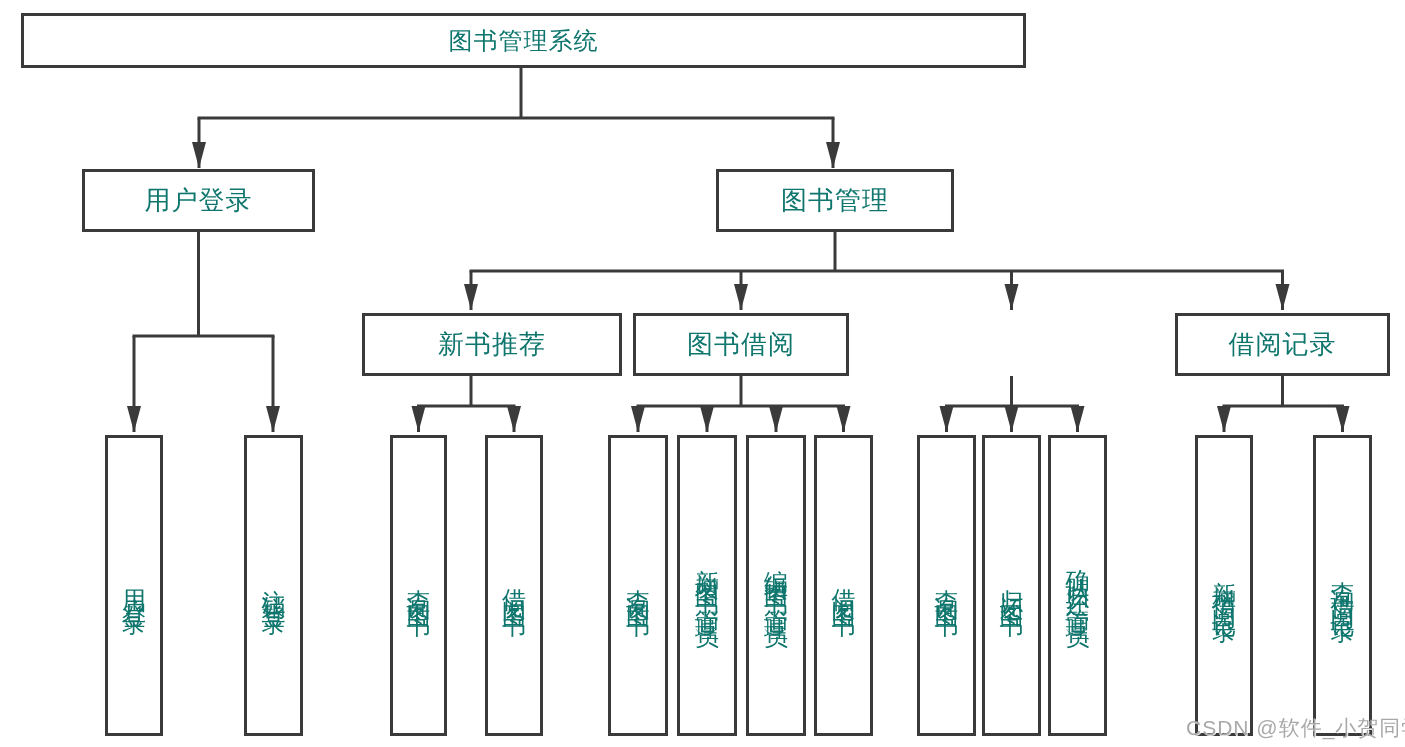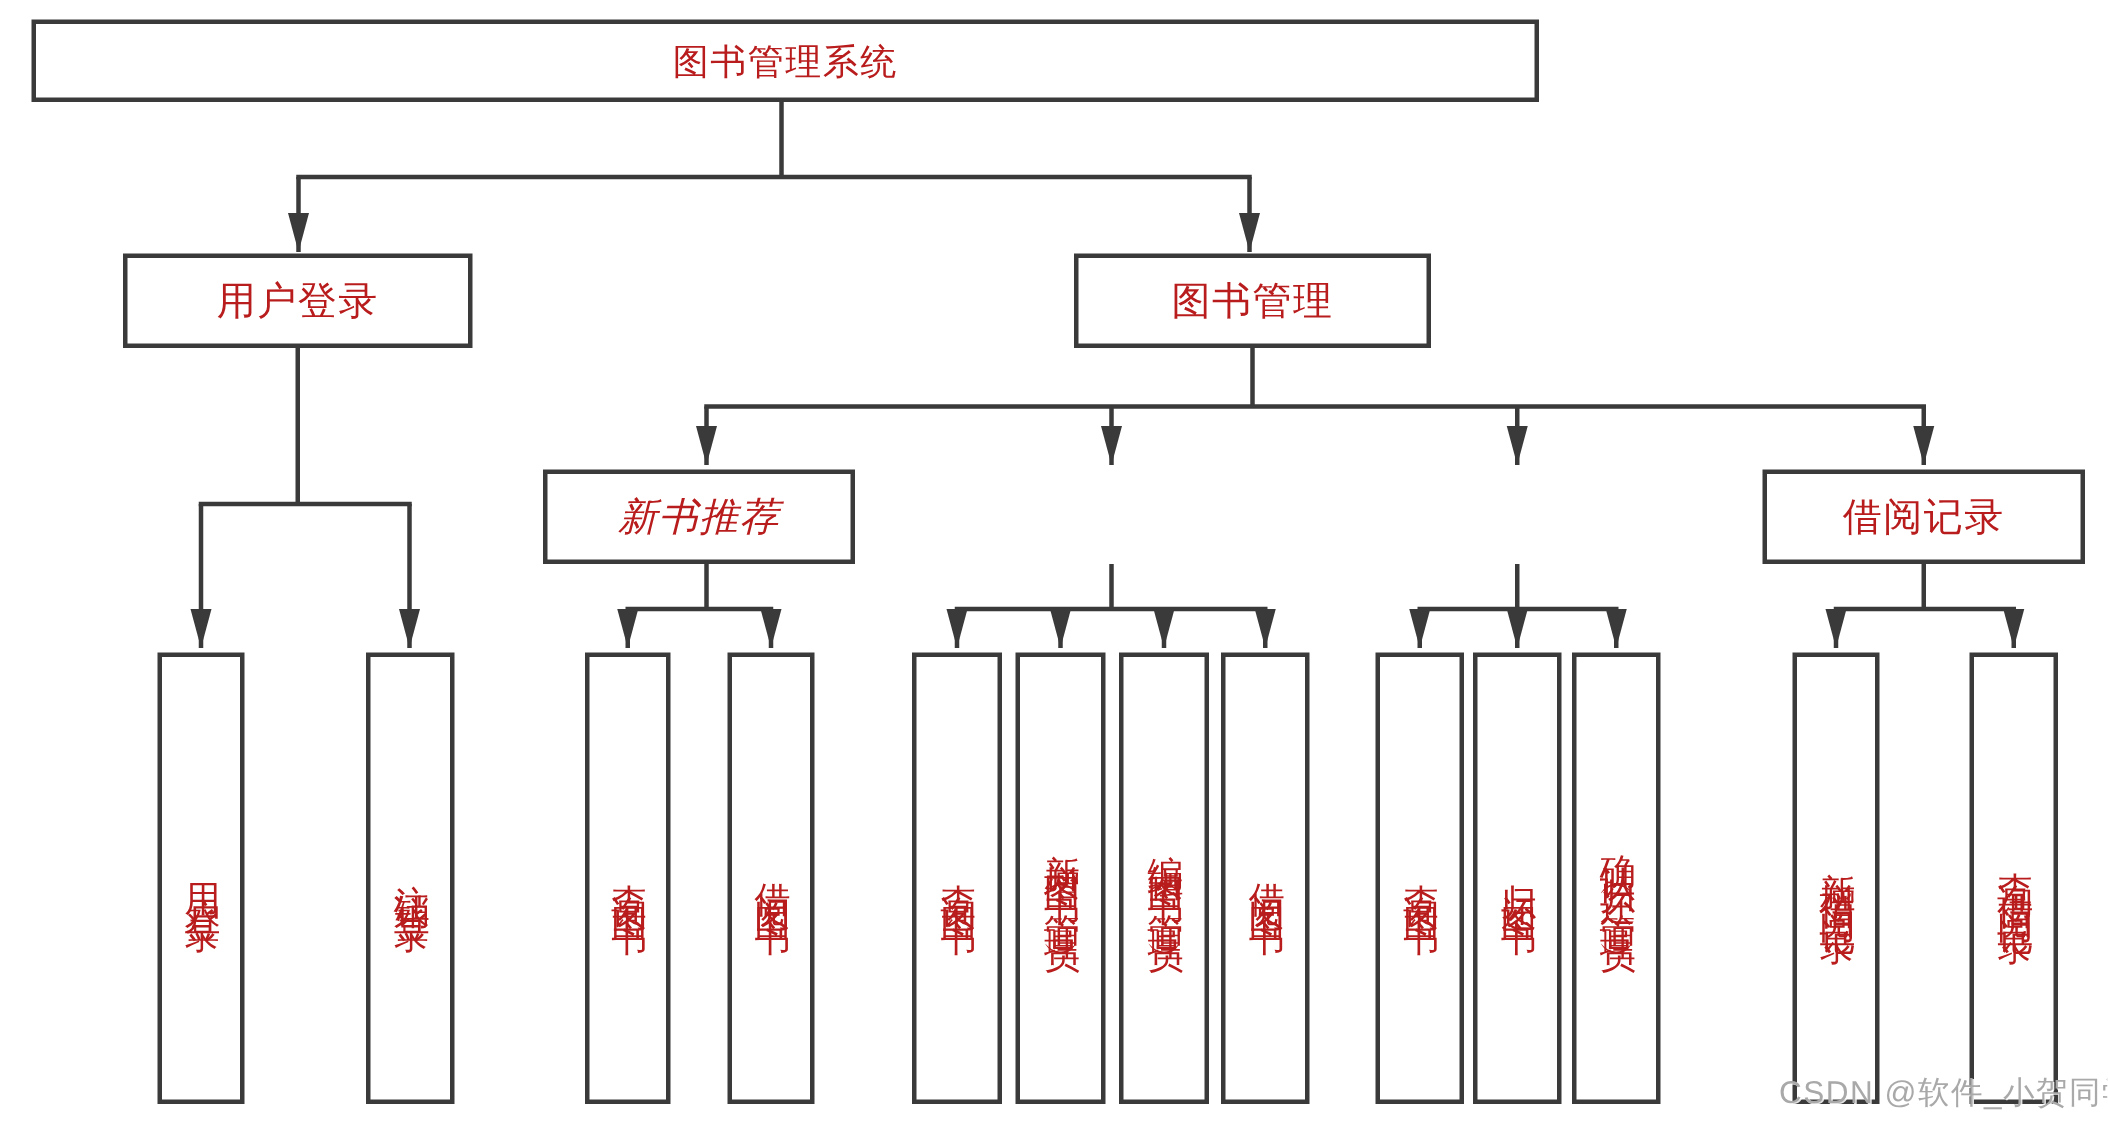--- a/index.html
+++ b/index.html
@@ -22,21 +22,21 @@
     position: absolute;
     box-sizing: border-box;
     background: #ffffff;
     border: 3px solid #3a3a3a;
     display: flex;
     align-items: center;
     justify-content: center;
     z-index: 2;
   }
   .node span {
-    color: #b91c1c;
+    color: #0f766e;
     white-space: nowrap;
   }
   .root span   { font-size: 24px; letter-spacing: 1px; }
   .branch span { font-size: 26px; letter-spacing: 1px; }
   .leaf span {
     writing-mode: vertical-rl;
     text-orientation: mixed;
     font-size: 24px;
     letter-spacing: 8px;
     line-height: 1;
@@ -112,22 +112,25 @@
     <span>图书管理系统</span>
   </div>
 
   <div class="node branch" style="left:82px; top:169px; width:233px; height:63px;">
     <span>用户登录</span>
   </div>
   <div class="node branch" style="left:716px; top:169px; width:238px; height:63px;">
     <span>图书管理</span>
   </div>
 
-  <div class="node branch" style="left:362px; top:313px; width:208px; height:63px;font-style:italic;">
+  <div class="node branch" style="left:362px; top:313px; width:260px; height:63px;">
     <span>新书推荐</span>
+  </div>
+  <div class="node branch" style="left:633px; top:313px; width:216px; height:63px;">
+    <span>图书借阅</span>
   </div>
   <div class="node branch" style="left:1175px; top:313px; width:215px; height:63px;">
     <span>借阅记录</span>
   </div>
 
   <div class="node leaf" style="left:105px; top:435px; width:58px; height:301px;">
     <span>用户登录</span>
   </div>
   <div class="node leaf" style="left:244px; top:435px; width:59px; height:301px;">
     <span>注销登录</span>

